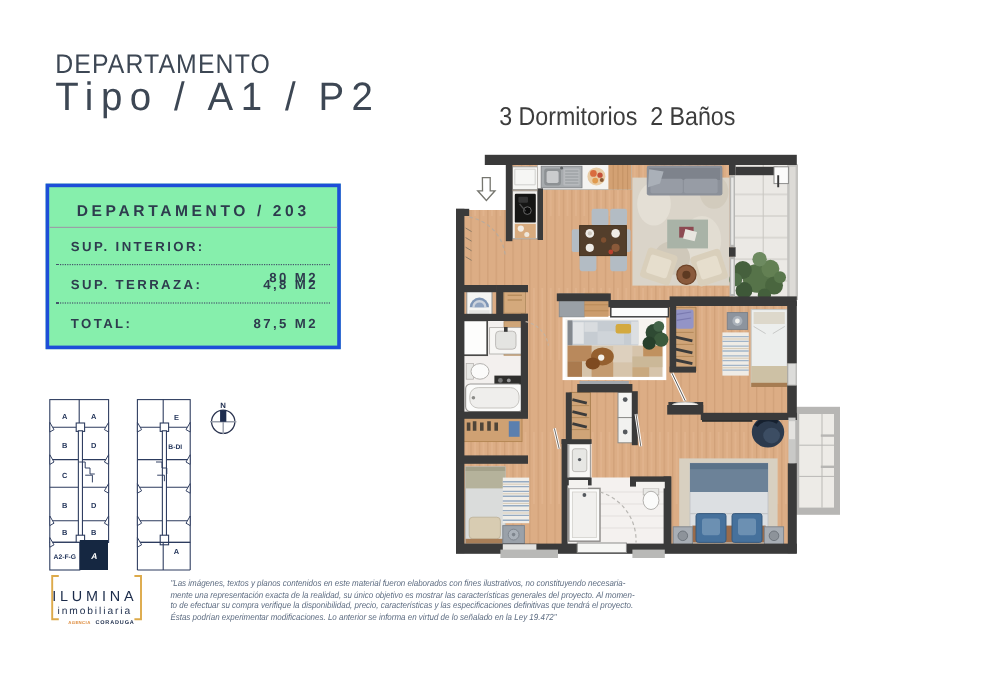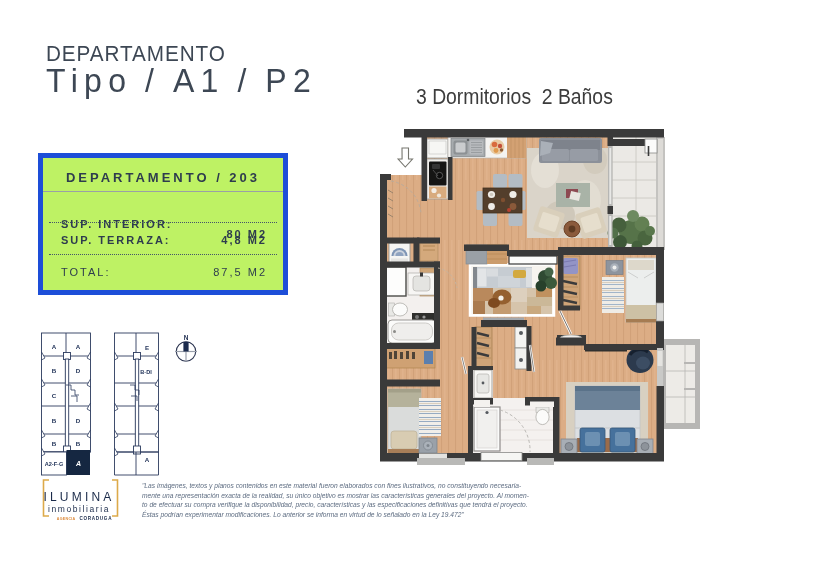--- a/index.html
+++ b/index.html
@@ -10,38 +10,38 @@
 </head>
 <body>
 <div class="page">
 
 <div class="abs" style="left:46px;top:41px;font-size:22.5px;letter-spacing:1px;color:#3d4754;font-weight:400;transform:scaleX(0.92);transform-origin:0 0;">DEPARTAMENTO</div>
 
 <div class="abs" style="left:46px;top:62px;font-size:33px;letter-spacing:6.5px;color:#3d4754;font-weight:400;transform:scaleX(0.97);transform-origin:0 0;">Tipo / A1 / P2</div>
 
 <div class="abs" style="left:416px;top:85px;font-size:21.5px;color:#3c3c3c;letter-spacing:0px;transform:scaleX(0.9);transform-origin:0 0;">3 Dormitorios&nbsp; 2 Baños</div>
 
-<div class="abs" style="left:38px;top:153px;width:240px;height:132px;border:5px solid #1d4ed8;background:#bef264;color:#2e3c4e;">
+<div class="abs" style="left:38px;top:153px;width:240px;height:132px;border:3px solid #1d4ed8;background:#86efac;color:#2e3c4e;">
 
   <div style="text-align:center;font-weight:bold;font-size:13px;letter-spacing:3px;padding-top:12px;height:21px;">DEPARTAMENTO / 203</div>
   <div style="border-bottom:1px solid #9aa0a6;"></div>
 
   <div style="position:relative;height:31px;font-weight:bold;font-size:11px;letter-spacing:2px;">
-    <span style="position:absolute;left:18px;top:26px;">SUP. INTERIOR:</span>
+    <span style="position:absolute;left:18px;top:10px;">SUP. INTERIOR:</span>
     <span style="position:absolute;right:16px;top:10px;margin-top:26px;">80 M2</span>
     <span style="position:absolute;left:6px;right:6px;bottom:0;border-bottom:1px dotted #44546a;"></span>
   </div>
 
   <div style="position:relative;height:32px;font-weight:bold;font-size:11px;letter-spacing:2px;text-align:center;">
     <span style="position:absolute;left:18px;top:11px;">SUP. TERRAZA:</span>
     <span style="position:absolute;right:16px;top:11px;">4,8 M2</span>
     <span style="position:absolute;left:6px;right:6px;bottom:0;border-bottom:1px dotted #44546a;"></span>
   </div>
 
-  <div style="position:relative;height:32px;font-weight:normal;font-size:11px;letter-spacing:2px;">
+  <div style="position:relative;height:32px;font-weight:bold;font-size:11px;letter-spacing:2px;">
     <span style="position:absolute;left:18px;top:11px;">TOTAL:</span>
     <span style="position:absolute;right:16px;top:11px;padding-left:20px;">87,5 M2</span>
   </div>
 </div>
 
 <svg class="abs" style="left:30px;top:328px;" width="180" height="150" viewBox="30 328 180 150">
 <g stroke="#2c3b5e" stroke-width="0.9" fill="none">
 
   <rect x="41.5" y="333" width="49" height="119" fill="#ffffff"></rect>
   <path d="M41.5 356 H90.5 M41.5 383 H90.5 M41.5 406 H90.5 M41.5 434 H90.5"></path>

